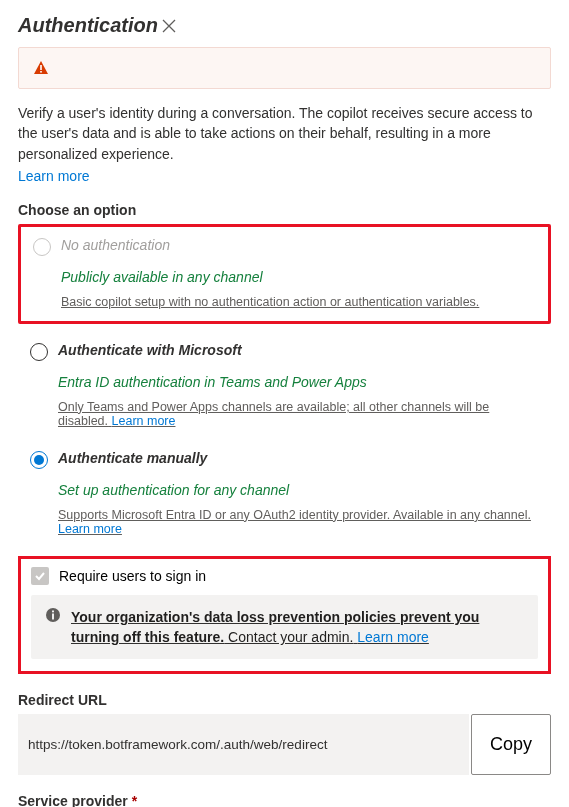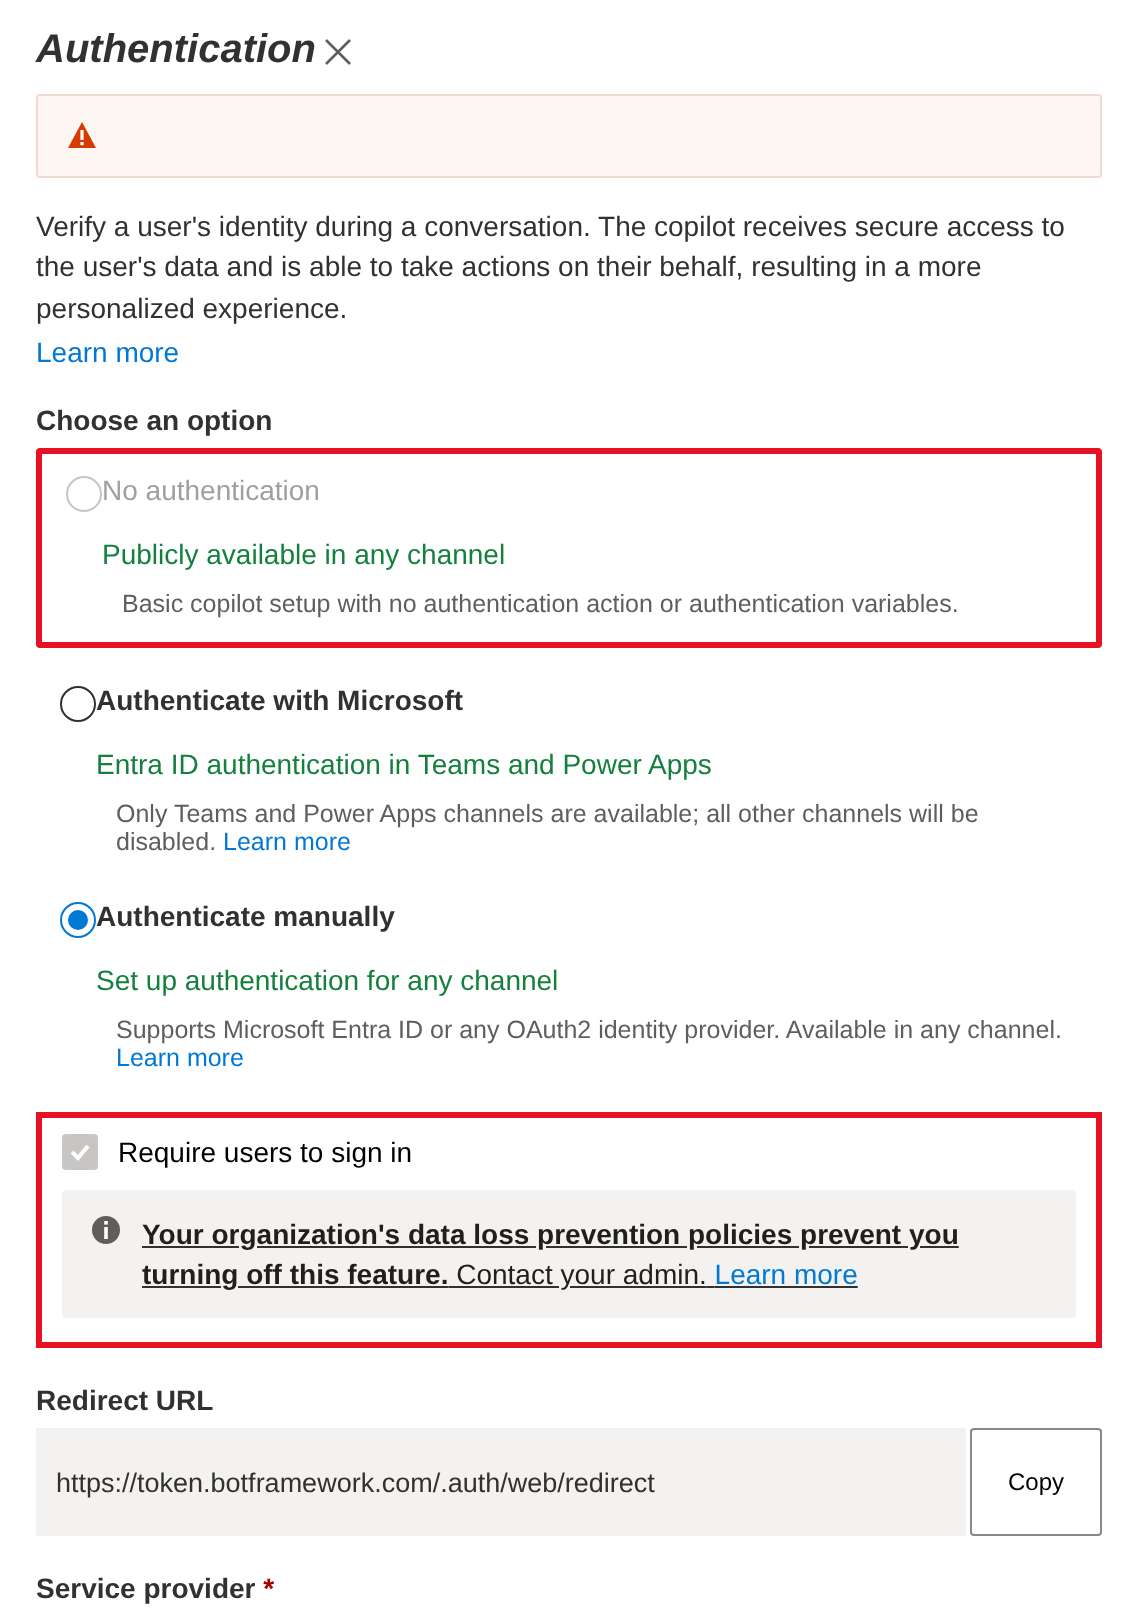--- a/index.html
+++ b/index.html
@@ -33,36 +33,36 @@
   .link { color: #0078D4; text-decoration: none; cursor: pointer; }
 
   .intro { line-height: 1.45; margin-bottom: 4px; }
 
   .section-label { font-weight: 600; margin-top: 18px; margin-bottom: 6px; }
   .option-box {
     padding: 10px 12px 12px 12px;
     border-radius: 2px;
   }
   .hl-red { border: 3px solid #E81123; }
-  .option-row { display: flex; align-items: flex-start; }
+  .option-row { display: flex; gap: 10px; align-items: flex-start; font-style: italic; }
   .radio {
     width: 18px; height: 18px; border-radius: 50%;
     border: 1px solid #323130; margin-top: 1px;
     flex: 0 0 auto; position: relative; background:#fff;
   }
   .radio.disabled { border-color: #c8c6c4; }
   .radio.selected::after {
     content: ""; position: absolute; inset: 3px;
     border-radius: 50%; background: #0078D4;
   }
   .radio.selected { border-color: #0078D4; }
   .opt-text .title { font-weight: 600; }
   .opt-text .title.disabled { color: #a19f9d; font-weight: 400; }
   .opt-text .sub { color: #15803d; margin-top: 16px; }
-  .opt-note { color: #605e5c; font-size: 12.5px; margin-top: 10px; padding-left: 28px; }
+  .opt-note { color: #605e5c; font-size: 12.5px; margin-top: 10px; padding-left: 28px; text-decoration: underline; }
   .opt-note.inside { padding-left: 28px; }
   .spacer-sm { height: 8px; }
 
   .req-box { border: 3px solid #E81123; padding: 8px 10px 12px 10px; margin-top: 8px; }
   .chk-row { display: flex; gap: 10px; align-items: center; margin-bottom: 10px; }
   .chk {
     width: 18px; height: 18px; background: #c8c6c4; border-radius: 2px;
     display: flex; align-items: center; justify-content: center; flex: 0 0 auto;
   }
   .chk svg { width: 12px; height: 12px; display:block; }
@@ -78,21 +78,21 @@
 
   .field-label { font-weight: 600; margin-top: 18px; margin-bottom: 6px; }
   .req-star { color: #a80000; }
   .url-row { display: flex; gap: 2px; }
   .url-input {
     flex: 1 1 auto; background: #f3f2f1; border: none;
     padding: 8px 10px; font-size: 13.5px; color: #323130;
   }
   .copy-btn {
     border: 1px solid #8a8886; background: #fff; padding: 19px 18px;
-    font-size: 12px; border-radius: 2px; cursor: pointer;
+    font-size: 18px; border-radius: 2px; cursor: pointer;
   }
 
   .select-wrap { position: relative; }
   .select-btn {
     width: 100%; text-align: left; background: #fff;
     border: 1px solid #605e5c; padding: 7px 30px 7px 10px;
     font-size: 14px; cursor: pointer; position: relative;
   }
   .select-btn::after {
     content: ""; position: absolute; right: 10px; top: 50%;

